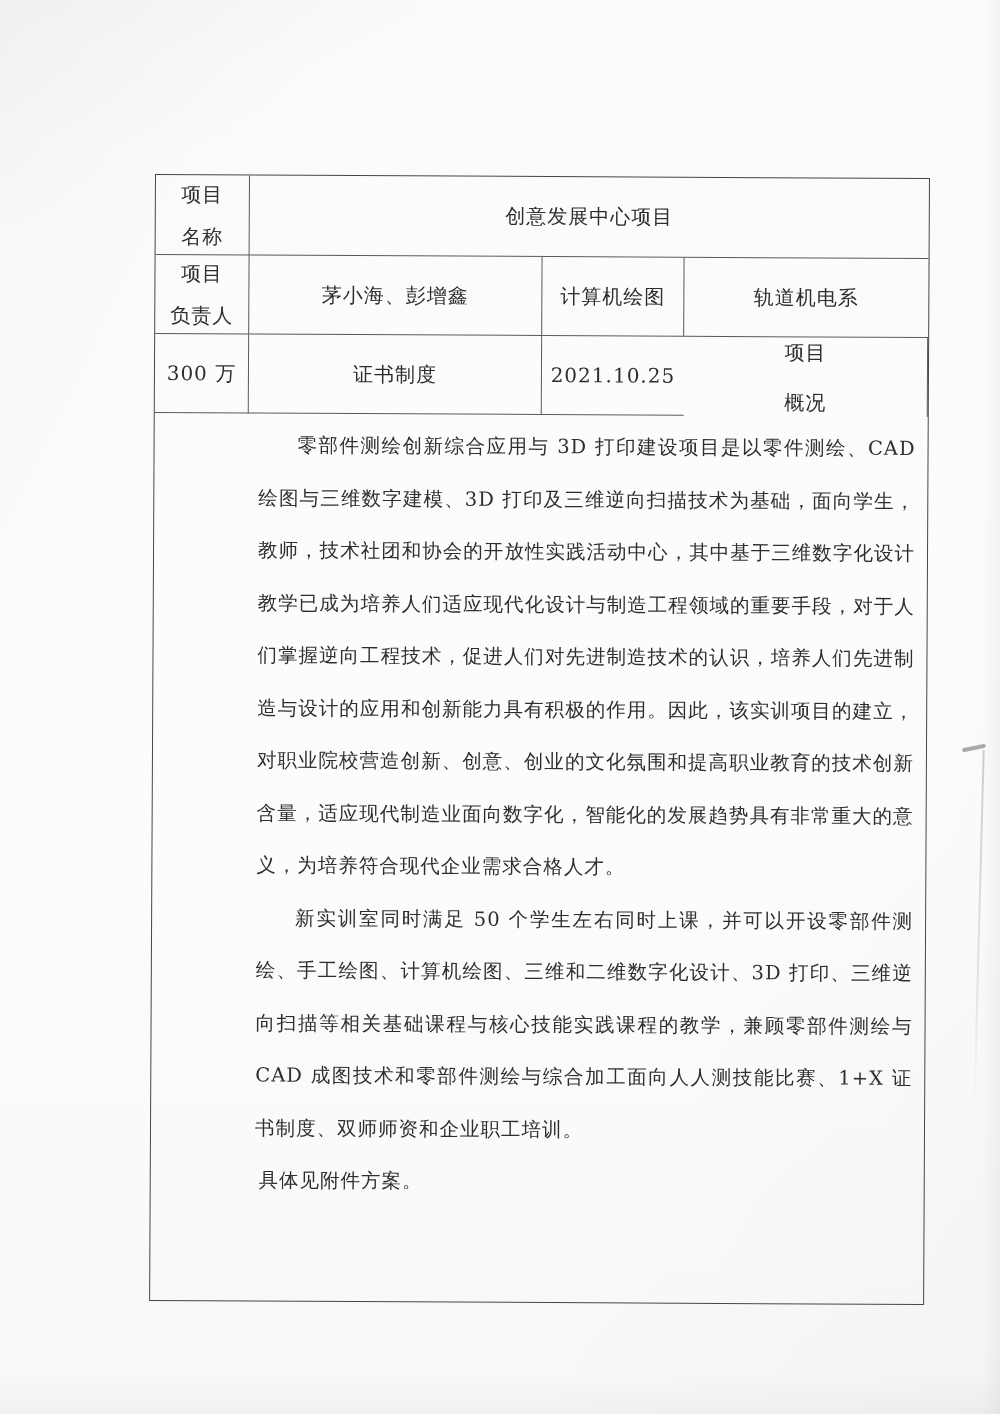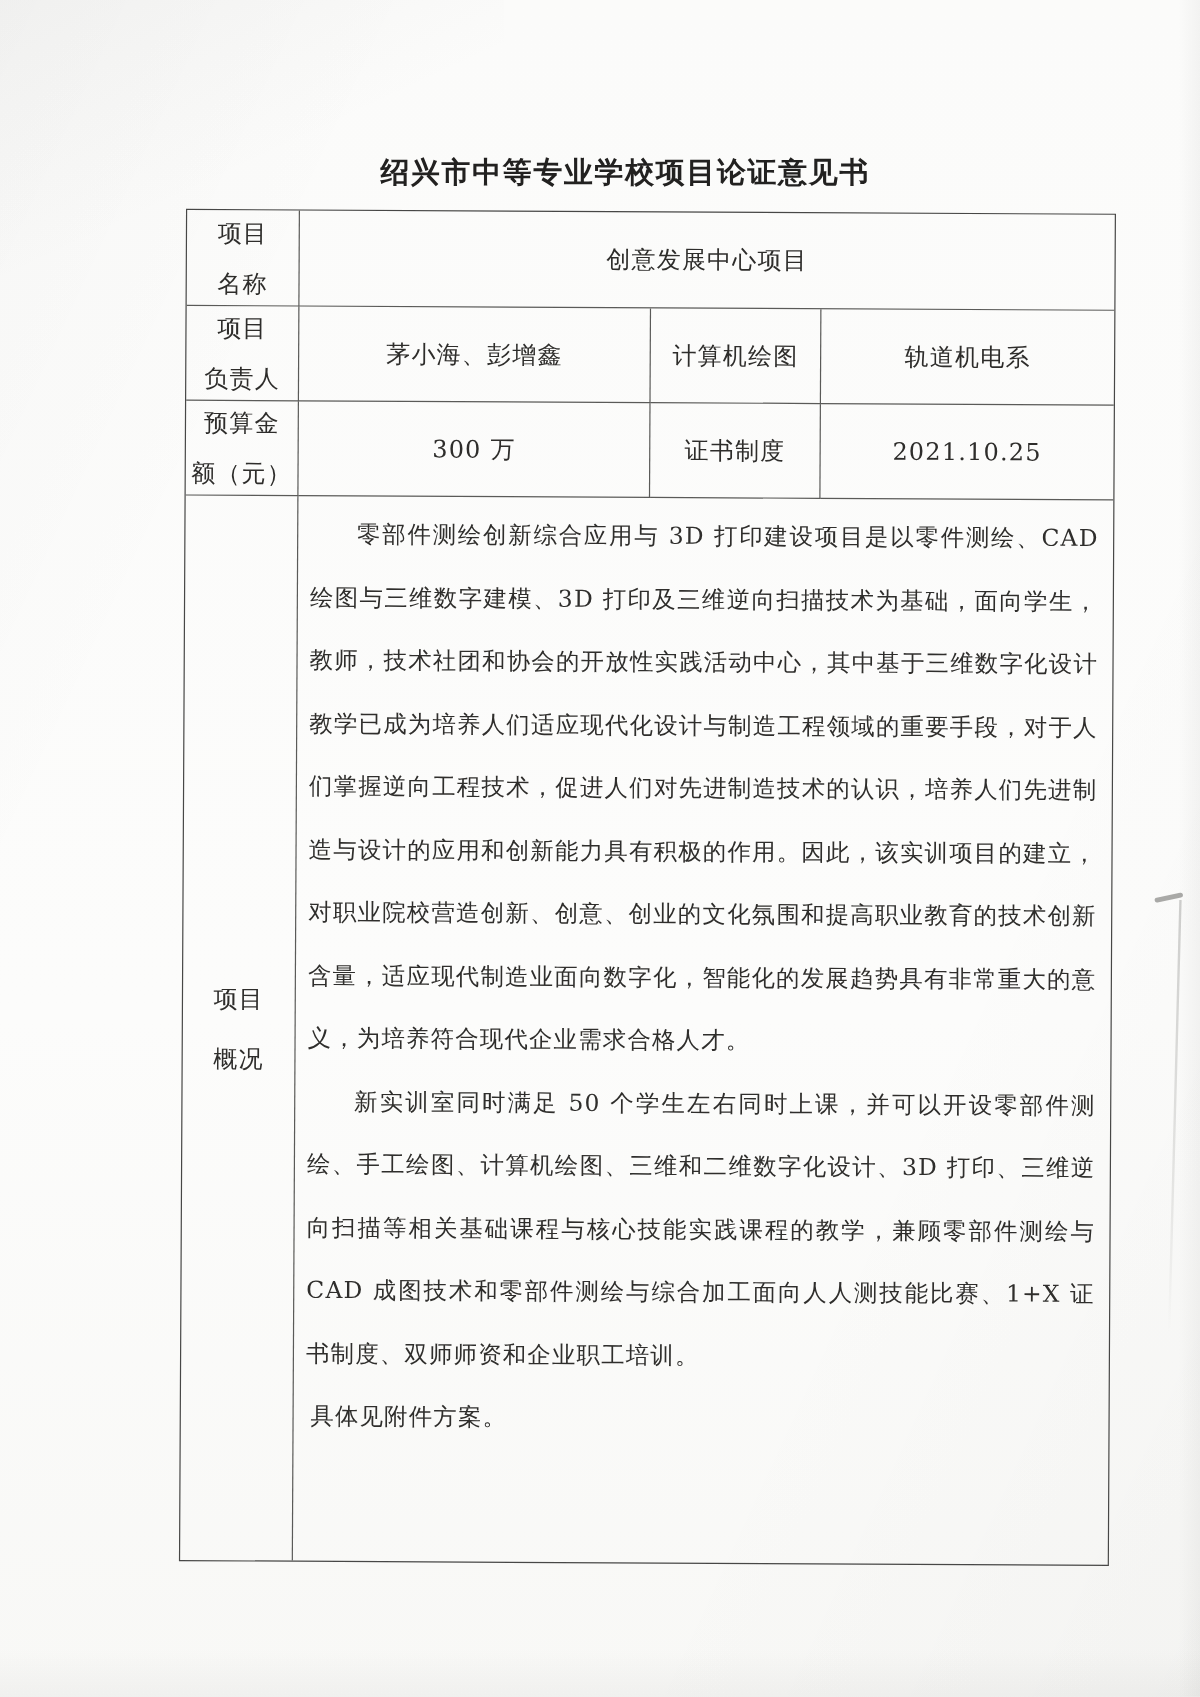--- a/index.html
+++ b/index.html
@@ -100,42 +100,37 @@
   .overview p.indent2 { text-indent: 2em; }
   .overview p.indent-sm { text-indent: 0.2em; }
 </style>
 </head>
 <body>
 
 <div class="page">
 
   <div class="shade-topleft"></div>
 
-  <div class="doc-title">绍兴市中等专业学校项目论证意见书</div>
 
   <div class="form-table">
 
     <div class="cell cell-label">
       <span>项目</span>
       <span>名称</span>
     </div>
     <div class="cell cell-value span3 no-r">创意发展中心项目</div>
 
     <div class="cell cell-label">
       <span>项目</span>
       <span>负责人</span>
     </div>
     <div class="cell cell-value">茅小海、彭增鑫</div>
     <div class="cell cell-value">计算机绘图</div>
     <div class="cell cell-value no-r">轨道机电系</div>
 
-    <div class="cell cell-label">
-      <span>预算金</span>
-      <span>额（元）</span>
-    </div>
     <div class="cell cell-value">300 万</div>
     <div class="cell cell-value">证书制度</div>
     <div class="cell cell-value no-r">2021.10.25</div>
 
     <div class="cell cell-label tall no-b">
       <span>项目</span>
       <span>概况</span>
     </div>
     <div class="cell overview no-r no-b">
       <p class="indent2">零部件测绘创新综合应用与 3D 打印建设项目是以零件测绘、CAD 绘图与三维数字建模、3D 打印及三维逆向扫描技术为基础，面向学生，教师，技术社团和协会的开放性实践活动中心，其中基于三维数字化设计教学已成为培养人们适应现代化设计与制造工程领域的重要手段，对于人们掌握逆向工程技术，促进人们对先进制造技术的认识，培养人们先进制造与设计的应用和创新能力具有积极的作用。因此，该实训项目的建立，对职业院校营造创新、创意、创业的文化氛围和提高职业教育的技术创新含量，适应现代制造业面向数字化，智能化的发展趋势具有非常重大的意义，为培养符合现代企业需求合格人才。</p>

